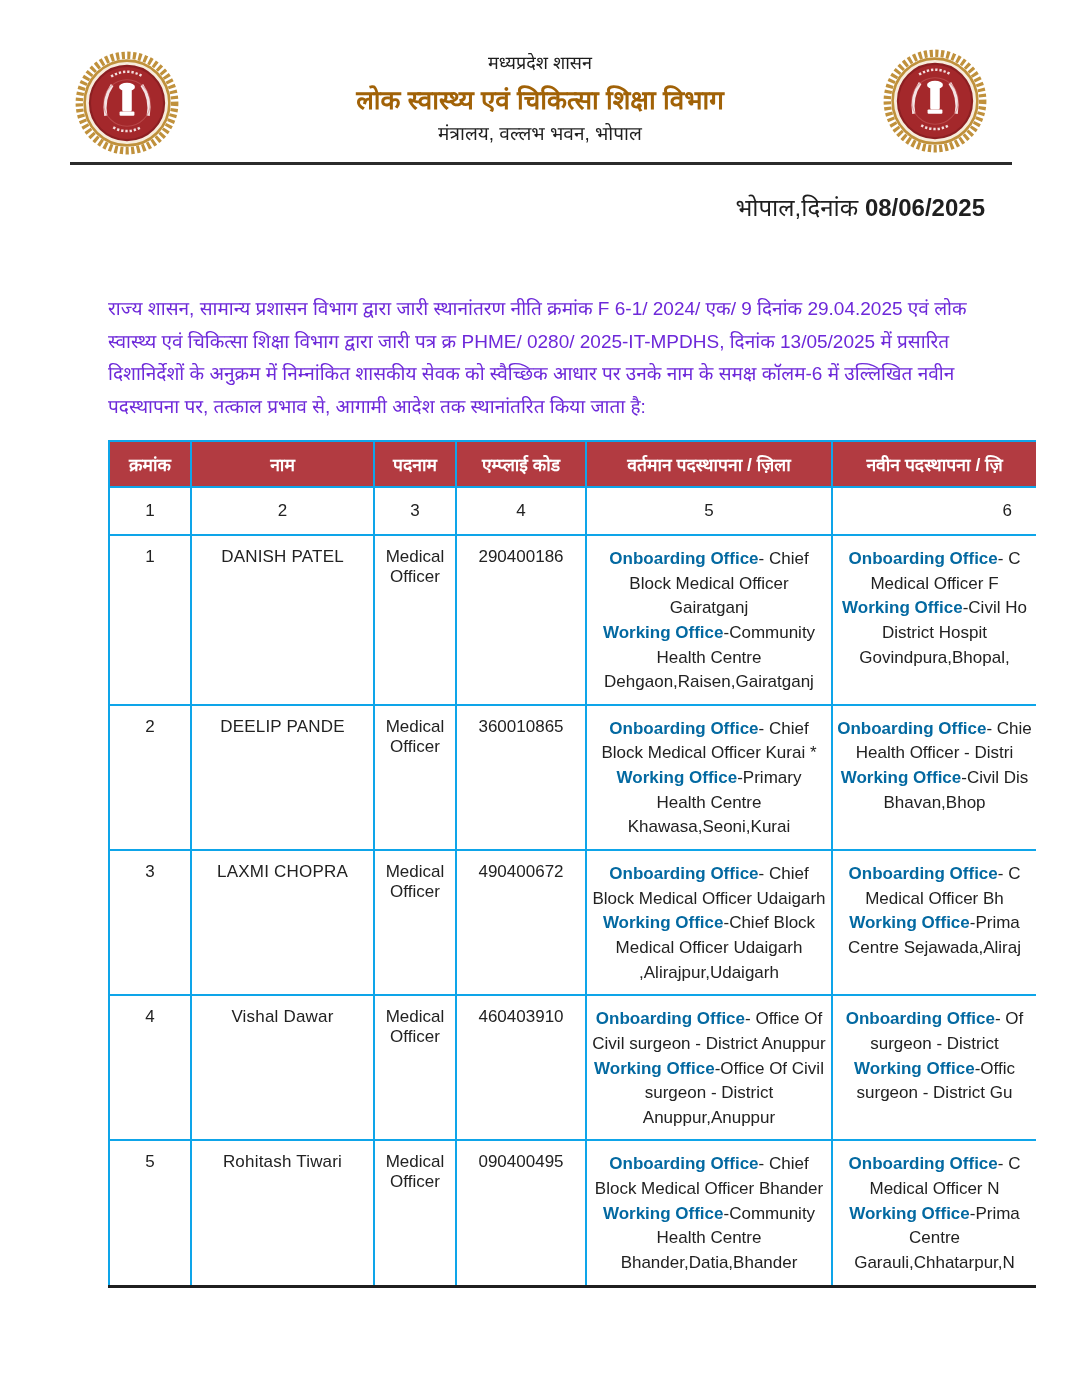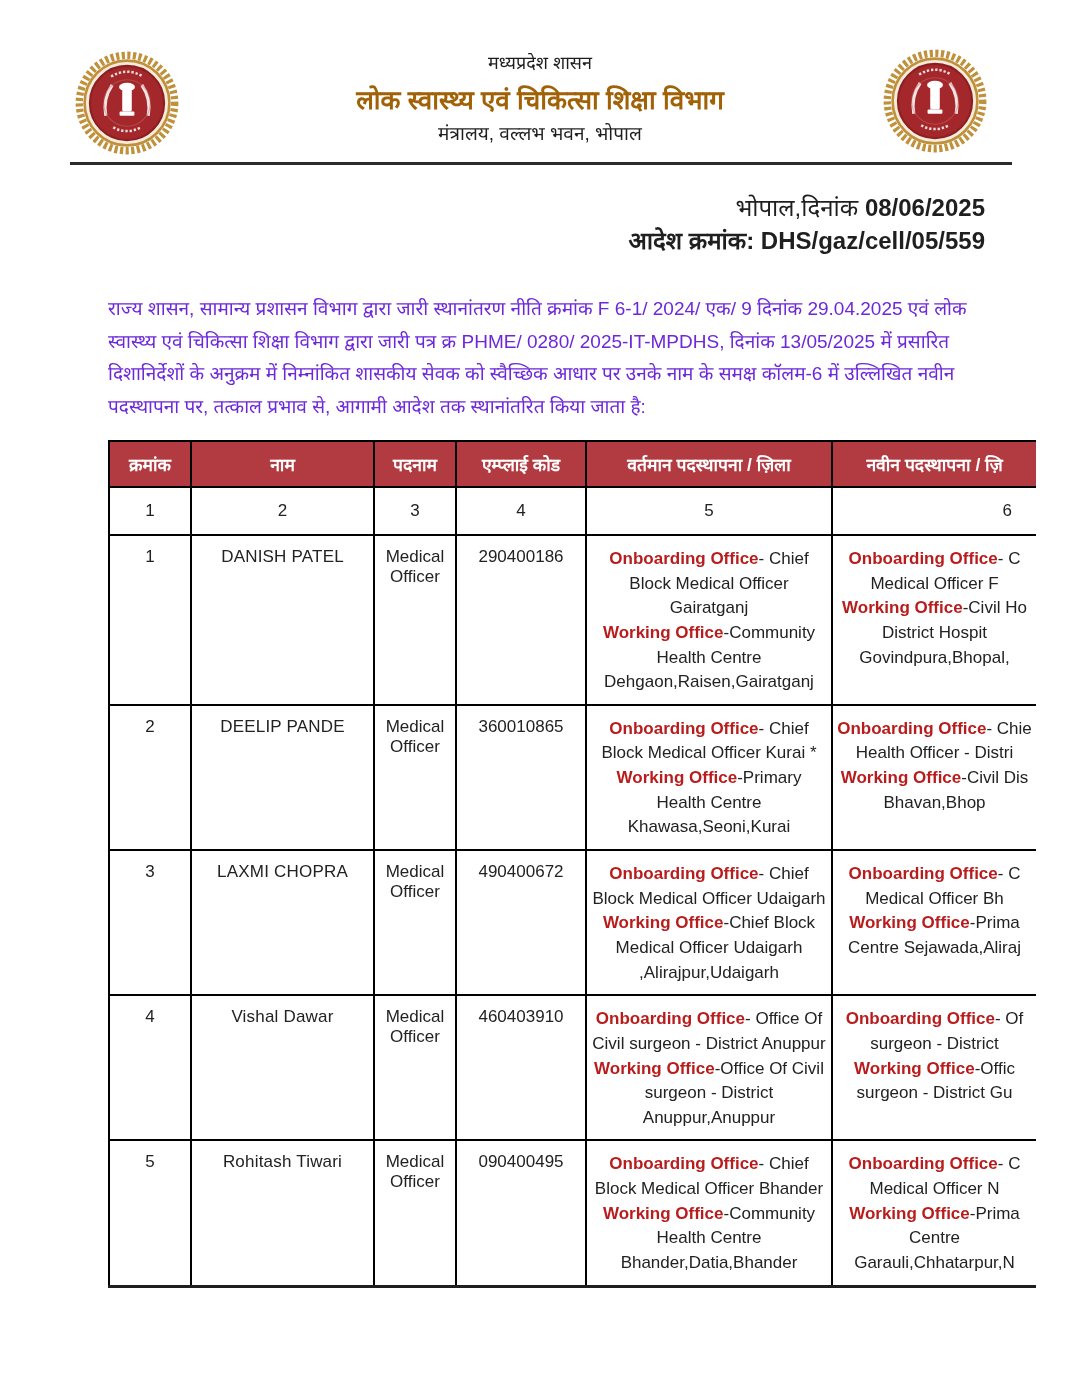--- a/index.html
+++ b/index.html
@@ -23,36 +23,36 @@
   .order-info { position:absolute; top:190px; right:95px; text-align:right; }
   .oi-title { font-size:21px; font-weight:bold; color:#151515; }
   .oi-line  { font-size:24px; }
   .oi-line b { font-weight:bold; }
   
   .intro { position:absolute; top:293px; left:108px; width:876px;
            font-size:19px; line-height:1.72; color:#6d28d9; margin:0; text-align:left; }
   
   table.transfer { position:absolute; top:440px; left:108px; width:927px;
                    border-collapse:collapse; table-layout:fixed; }
-  table.transfer th, table.transfer td { border:2px solid #000000; }
+  table.transfer th, table.transfer td { border:2px solid #0ea5e9; }
   table.transfer th:last-child, table.transfer td:last-child { border-right:none; }
   table.transfer th {
     background:#b23b41; color:#ffffff; font-size:17.5px; font-weight:bold;
     height:44px; padding:0 4px; text-align:center;
   }
   th.h-name { text-align:left; padding-left:12px; }
   th.h-new  { text-align:left; padding-left:46px; white-space:nowrap; overflow:hidden; }
   tr.numrow td { height:44px; text-align:center; font-size:17px; vertical-align:middle; color:#222; }
   tr.numrow td.c6 { text-align:right; padding-right:24px; }
   tr.datarow td { vertical-align:top; text-align:center; font-size:17px;
                   padding:11px 4px 9px; color:#222; }
   tr.datarow:last-child td { border-bottom:3px solid #1f1f1f; }
   td.c2 { font-size:16.5px; letter-spacing:0.2px; }
   td.c5 { font-size:16.5px; line-height:1.45; padding-left:8px; padding-right:8px; }
-  td.c5 b, td.c6 b { color:#b91c1c; }
+  td.c5 b, td.c6 b { color:#0369a1; }
   td.c6 { font-size:16.5px; line-height:1.45; text-align:right; padding-right:4px; }
   td.c6 .line { white-space:nowrap; overflow:hidden; }
 </style>
 </head>
 <body>
 
 <div class="page">
 
   <div class="letterhead">
     <svg class="emblem left" viewBox="0 0 100 100" aria-hidden="true">
@@ -89,21 +89,20 @@
       <path d="M35 25 Q50 16 65 25" stroke="#f3dede" stroke-width="2.4" fill="none" stroke-dasharray="2.2 1.8"></path>
       <path d="M37 73 Q50 80 63 73" stroke="#f3dede" stroke-width="2.4" fill="none" stroke-dasharray="2.2 1.8"></path>
       <circle cx="50" cy="50" r="22" fill="none" stroke="#c66" stroke-width="1" opacity="0.5"></circle>
     </svg>
   </div>
 
   <hr class="rule">
 
   <div class="order-info">
     <div class="oi-line"><span>भोपाल,दिनांक </span><b>08/06/2025</b></div>
-    <div class="oi-line"><b>आदेश क्रमांक: DHS/gaz/cell/05/559</b></div>
   </div>
 
   <p class="intro">राज्य शासन, सामान्य प्रशासन विभाग द्वारा जारी स्थानांतरण नीति क्रमांक F 6-1/ 2024/ एक/ 9 दिनांक 29.04.2025 एवं लोक स्वास्थ्य एवं चिकित्सा शिक्षा विभाग द्वारा जारी पत्र क्र PHME/ 0280/ 2025-IT-MPDHS, दिनांक 13/05/2025 में प्रसारित दिशानिर्देशों के अनुक्रम में निम्नांकित शासकीय सेवक को स्वैच्छिक आधार पर उनके नाम के समक्ष कॉलम-6 में उल्लिखित नवीन पदस्थापना पर, तत्काल प्रभाव से, आगामी आदेश तक स्थानांतरित किया जाता है:</p>
 
   <table class="transfer">
     <colgroup>
       <col style="width:82px">
         <col style="width:183px">
         <col style="width:82px">
       <col style="width:130px">

